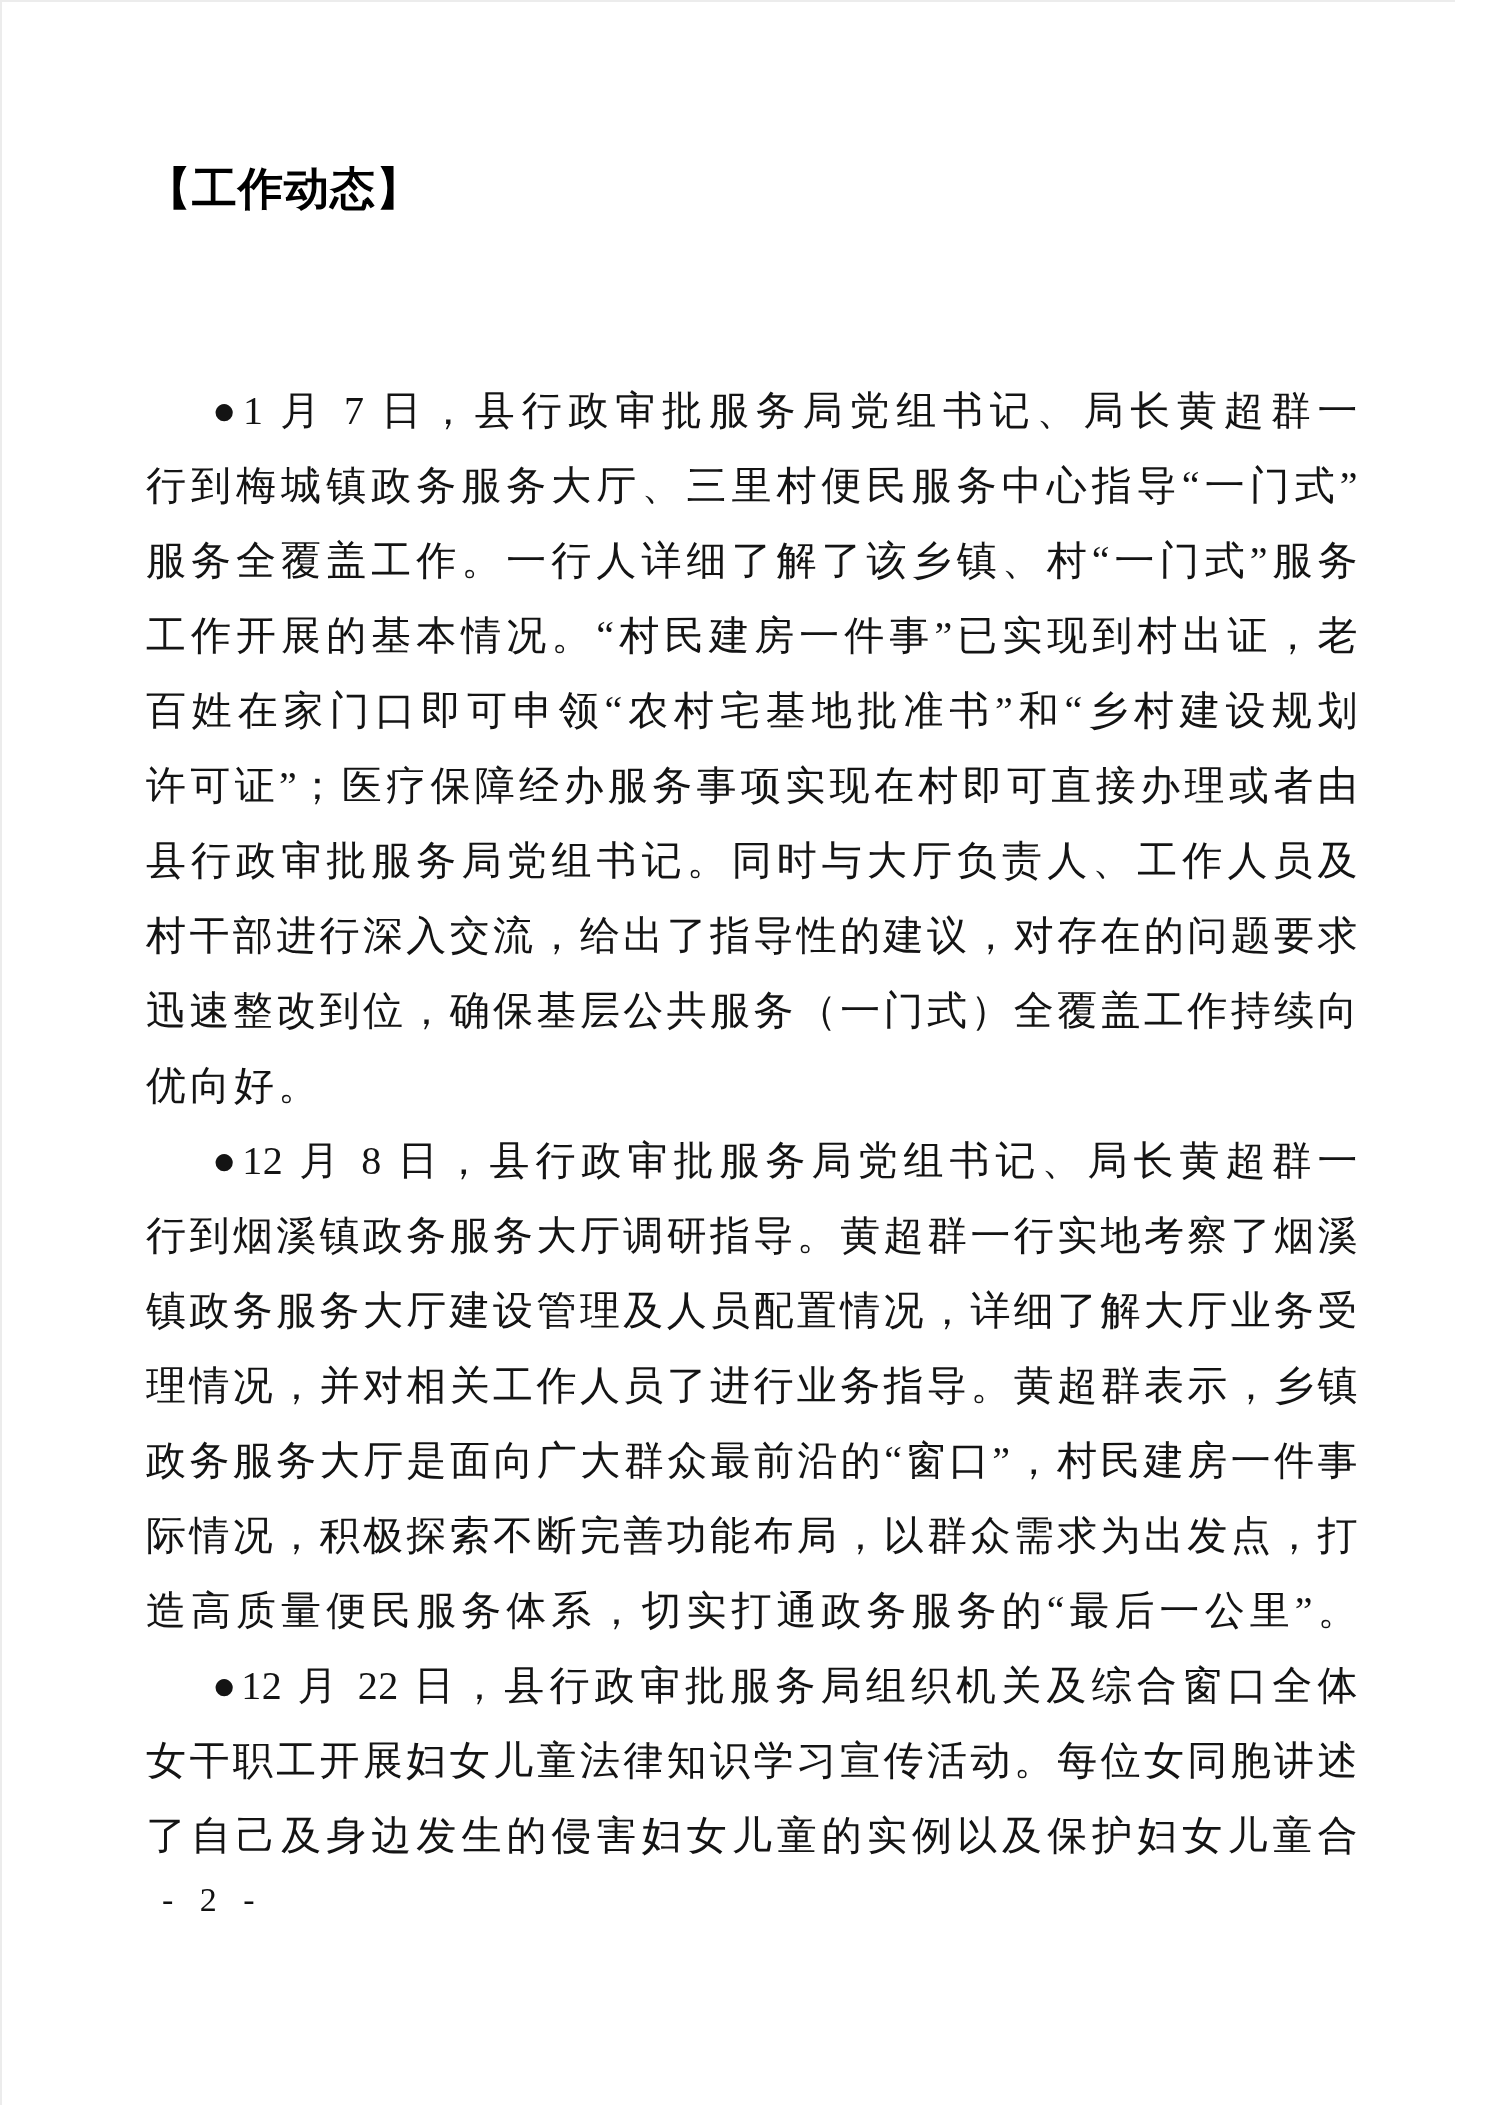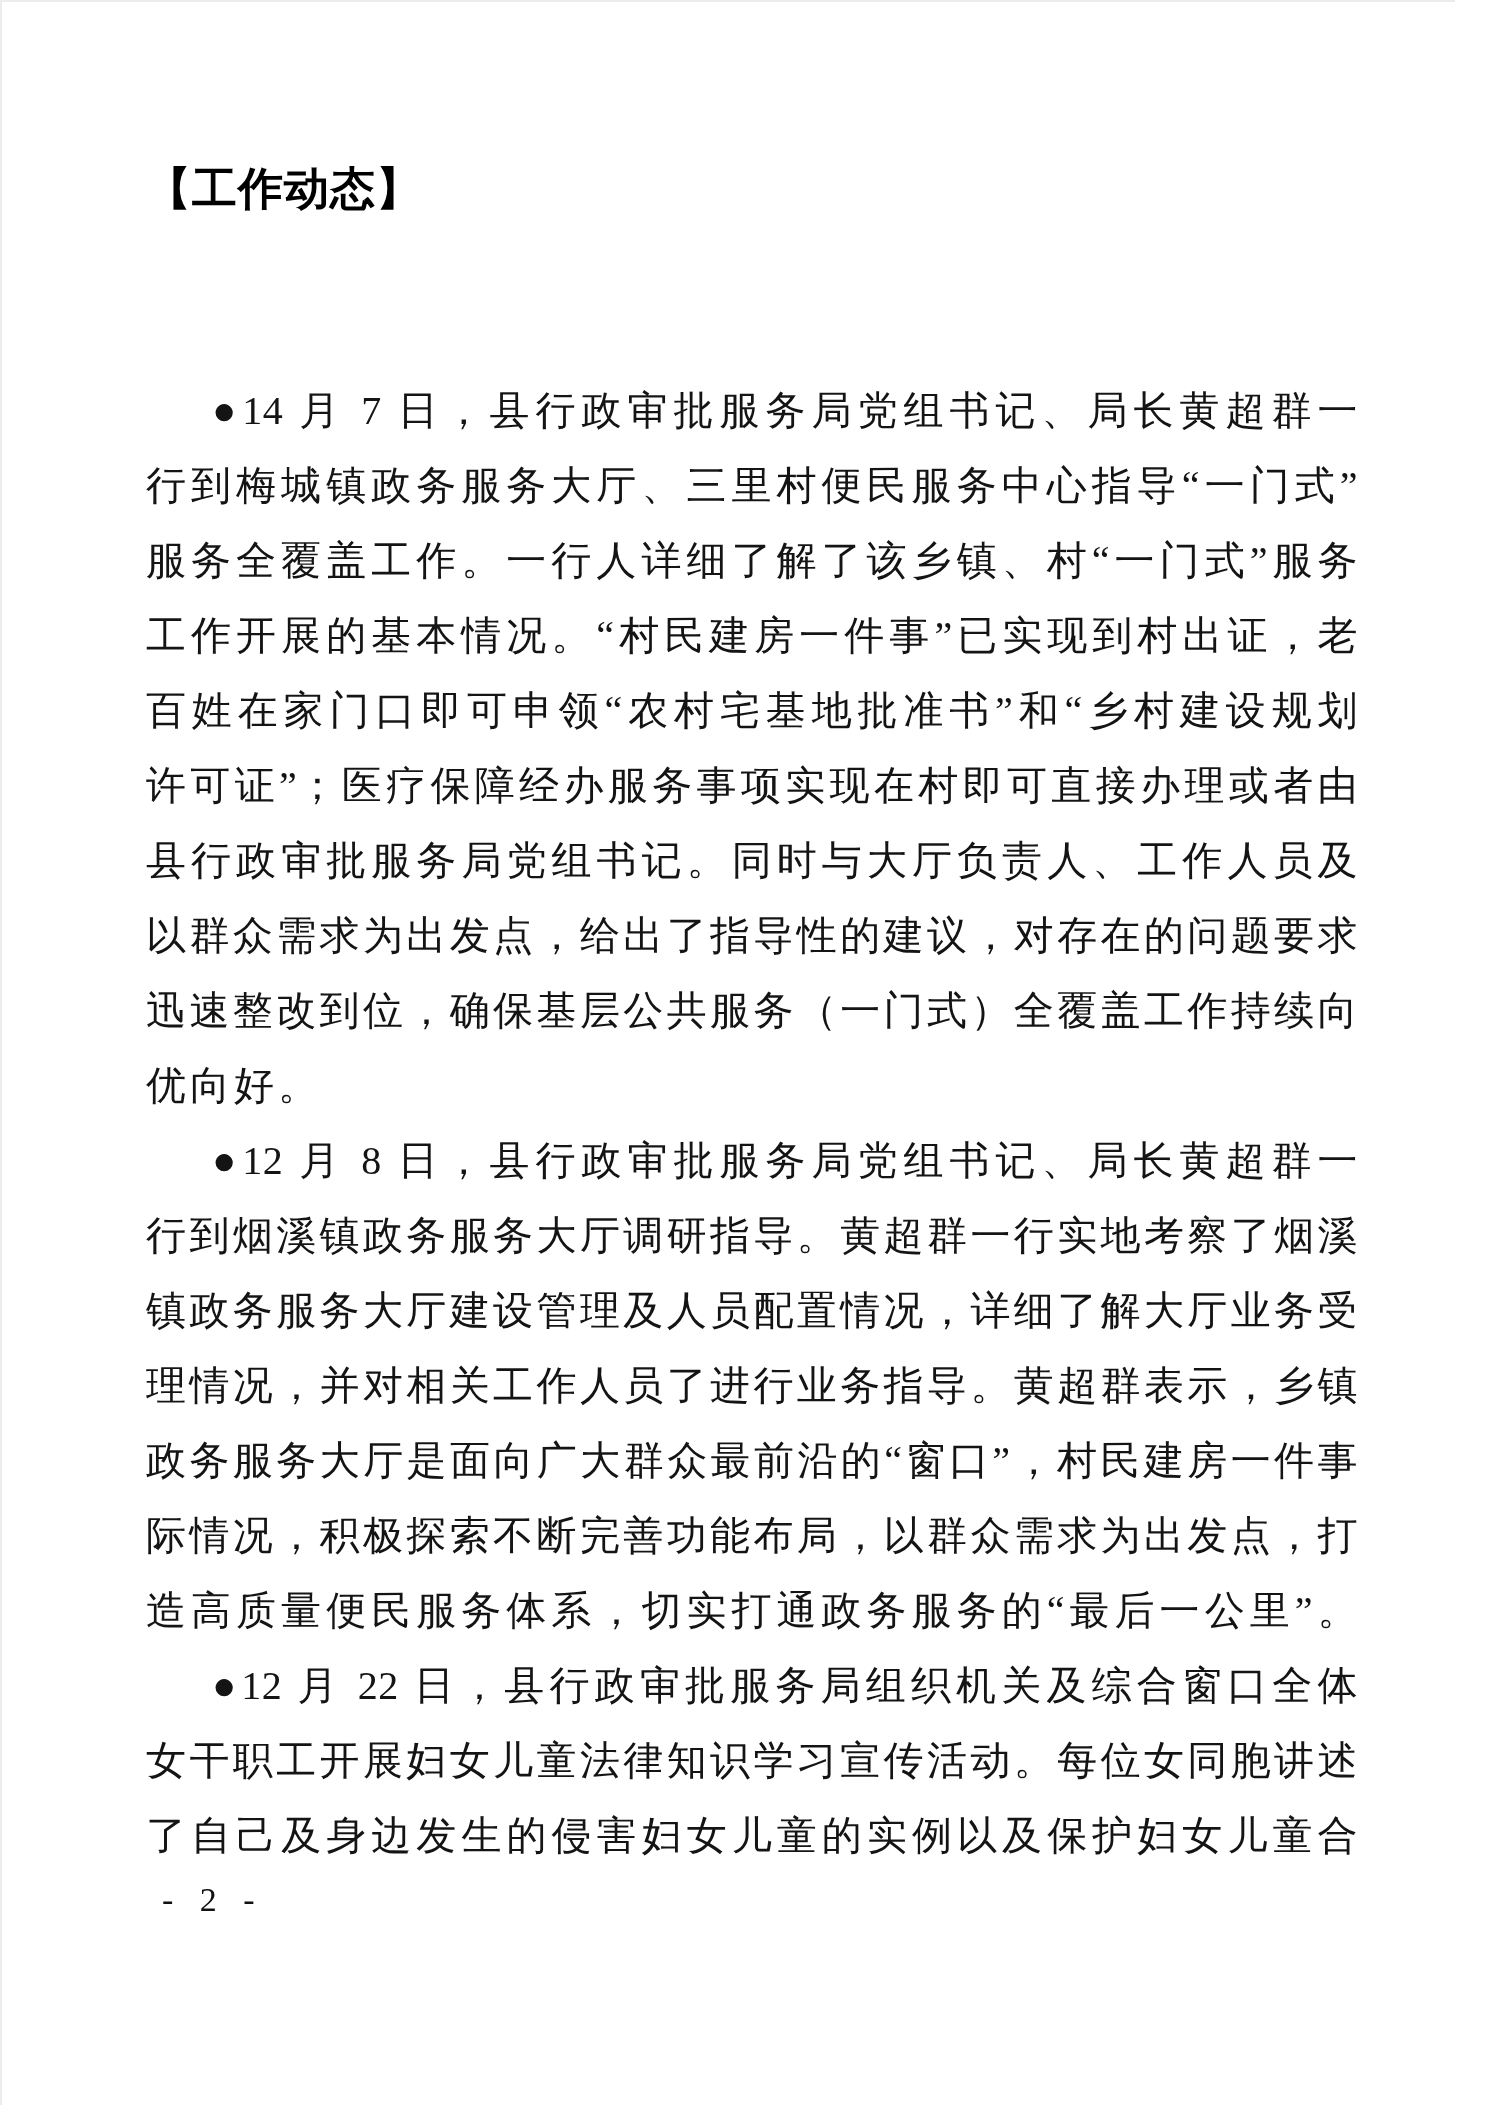--- a/index.html
+++ b/index.html
@@ -57,28 +57,28 @@
   }
 </style>
 </head>
 <body>
 
 <div class="page">
   <h1 class="heading">【工作动态】</h1>
 
   <div class="doc-body">
       <div class="paragraph">
-        <div class="line first">●14 月 7 日，县行政审批服务局党组书记、局长黄超群一</div>
+        <div class="line first">●1 月 7 日，县行政审批服务局党组书记、局长黄超群一</div>
         <div class="line">行到梅城镇政务服务大厅、三里村便民服务中心指导“一门式”</div>
         <div class="line">服务全覆盖工作。一行人详细了解了该乡镇、村“一门式”服务</div>
         <div class="line">工作开展的基本情况。“村民建房一件事”已实现到村出证，老</div>
         <div class="line">百姓在家门口即可申领“农村宅基地批准书”和“乡村建设规划</div>
         <div class="line">许可证”；医疗保障经办服务事项实现在村即可直接办理或者由</div>
         <div class="line">县行政审批服务局党组书记。同时与大厅负责人、工作人员及</div>
-        <div class="line">以群众需求为出发点，给出了指导性的建议，对存在的问题要求</div>
+        <div class="line">村干部进行深入交流，给出了指导性的建议，对存在的问题要求</div>
         <div class="line">迅速整改到位，确保基层公共服务（一门式）全覆盖工作持续向</div>
         <div class="line short-last">优向好。</div>
       </div>
       <div class="paragraph">
         <div class="line first">●12 月 8 日，县行政审批服务局党组书记、局长黄超群一</div>
         <div class="line">行到烟溪镇政务服务大厅调研指导。黄超群一行实地考察了烟溪</div>
         <div class="line">镇政务服务大厅建设管理及人员配置情况，详细了解大厅业务受</div>
         <div class="line">理情况，并对相关工作人员了进行业务指导。黄超群表示，乡镇</div>
         <div class="line">政务服务大厅是面向广大群众最前沿的“窗口”，村民建房一件事</div>
         <div class="line">际情况，积极探索不断完善功能布局，以群众需求为出发点，打</div>

